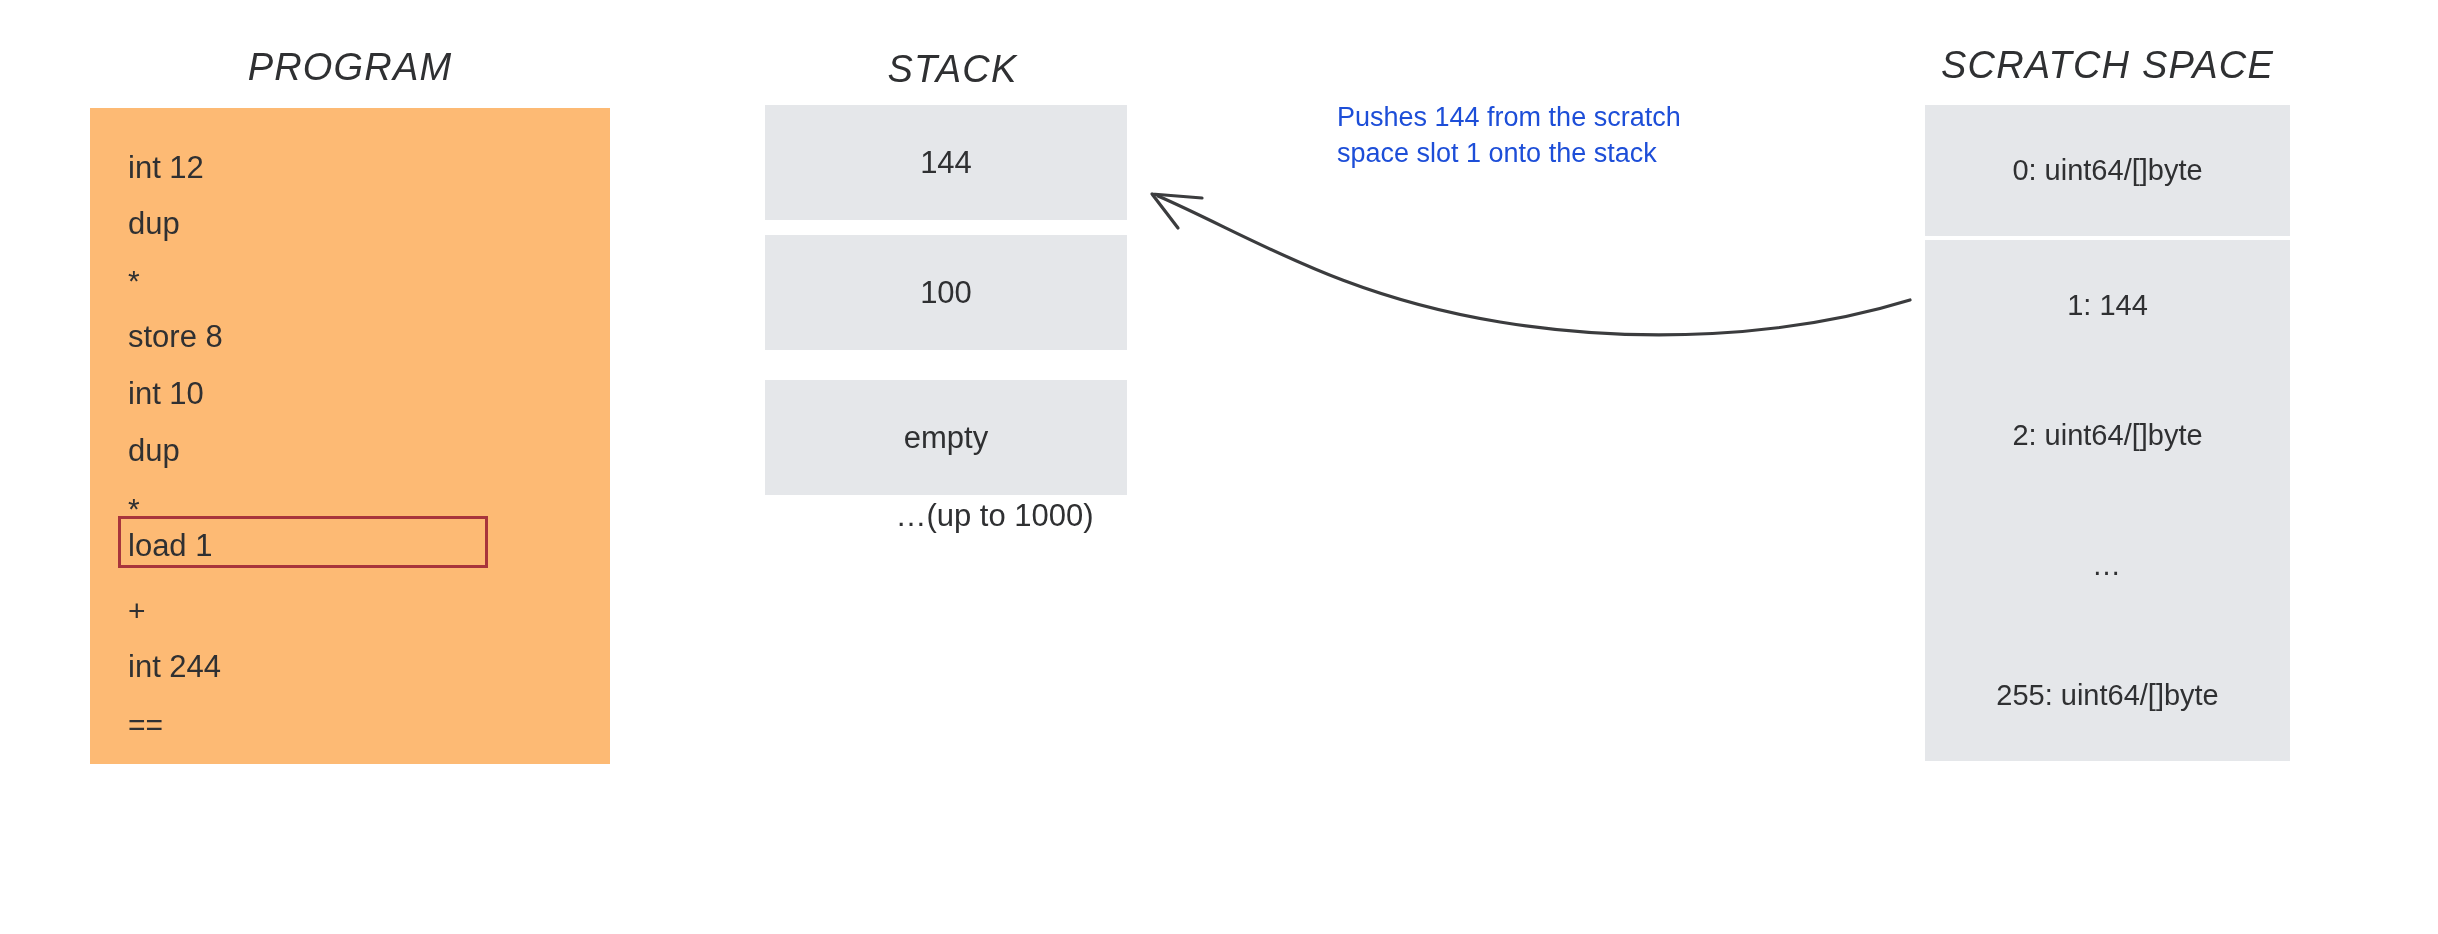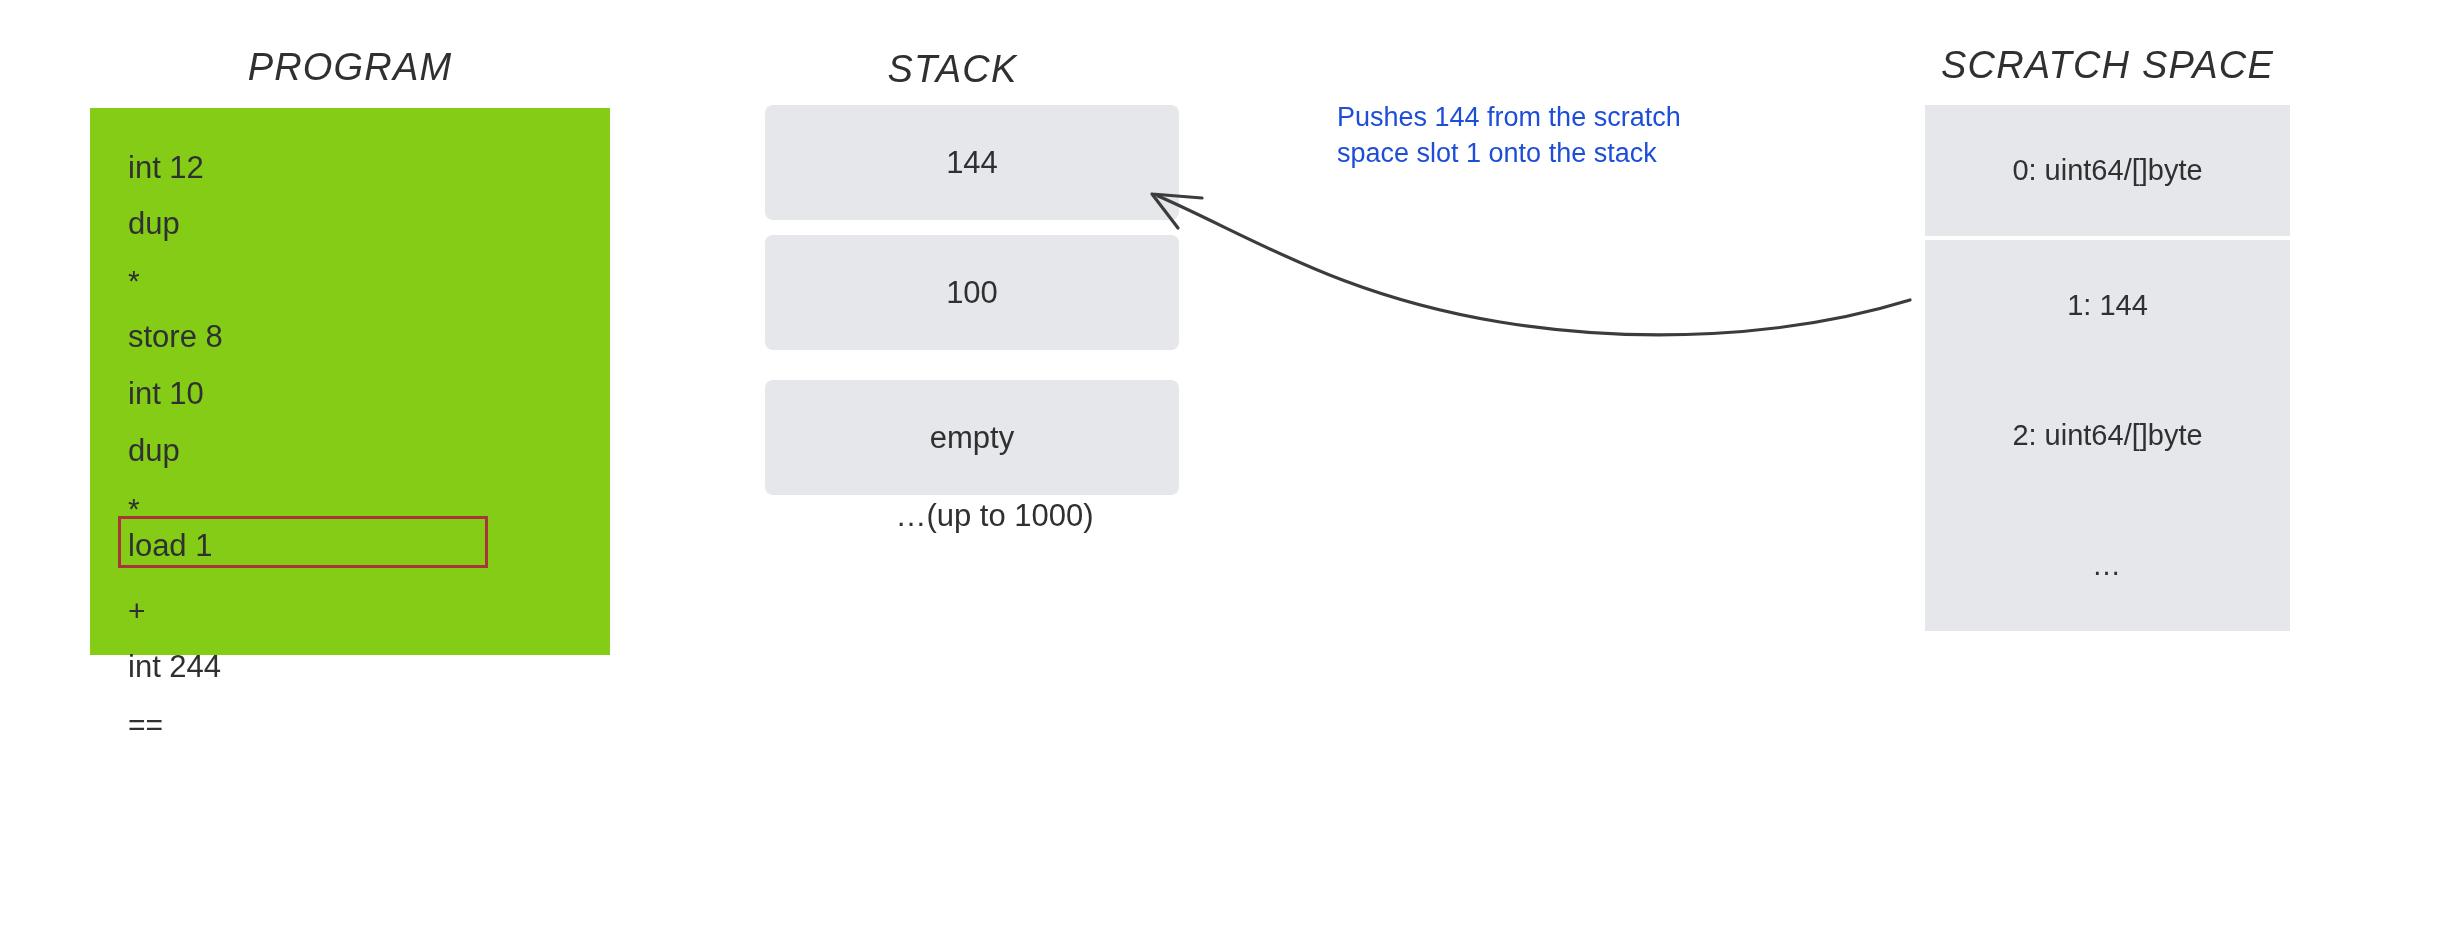--- a/index.html
+++ b/index.html
@@ -33,22 +33,22 @@
   #program-title {
     left: 90px;
     top: 46px;
     width: 520px;
   }
   #program-panel {
     position: absolute;
     left: 90px;
     top: 108px;
     width: 520px;
-    height: 547px;
-    background: #84cc16;
+    height: 656px;
+    background: #fdba74;
   }
   .program-line {
     position: absolute;
     left: 38px;
     font-size: 31px;
     line-height: 1;
     color: #2f3032;
     white-space: nowrap;
   }
   .program-line.op-sym {
@@ -79,23 +79,22 @@
   }
 
   
   #stack-title {
     left: 765px;
     top: 48px;
     width: 375px;
   }
   .stack-slot {
     left: 765px;
-    width: 414px;
+    width: 362px;
     height: 115px;
-    border-radius: 8px;
   }
   #stack-footnote {
     position: absolute;
     left: 807px;
     top: 498px;
     width: 375px;
     text-align: center;
     font-size: 31px;
     color: #2f3032;
     white-space: nowrap;
@@ -205,14 +204,17 @@
   </div>
 
   <div class="slot scratch-slot" style="top:370px;">
     <span class="slot-label">2: uint64/[]byte</span>
   </div>
 
   <div class="slot scratch-slot ellipsis" style="top:500px;">
     <span class="slot-label">…</span>
   </div>
 
+  <div class="slot scratch-slot" style="top:630px;">
+    <span class="slot-label">255: uint64/[]byte</span>
+  </div>
 
 </div>
 
 </body></html>

